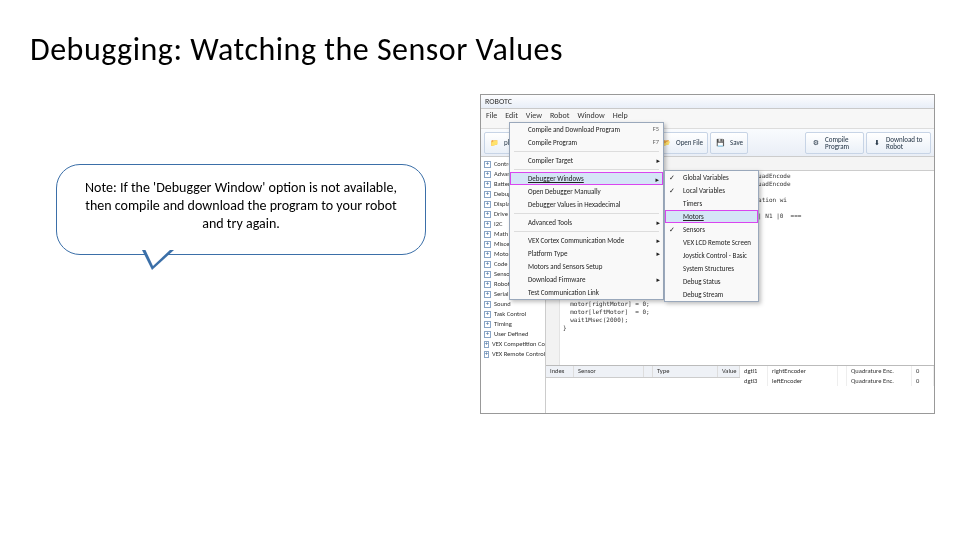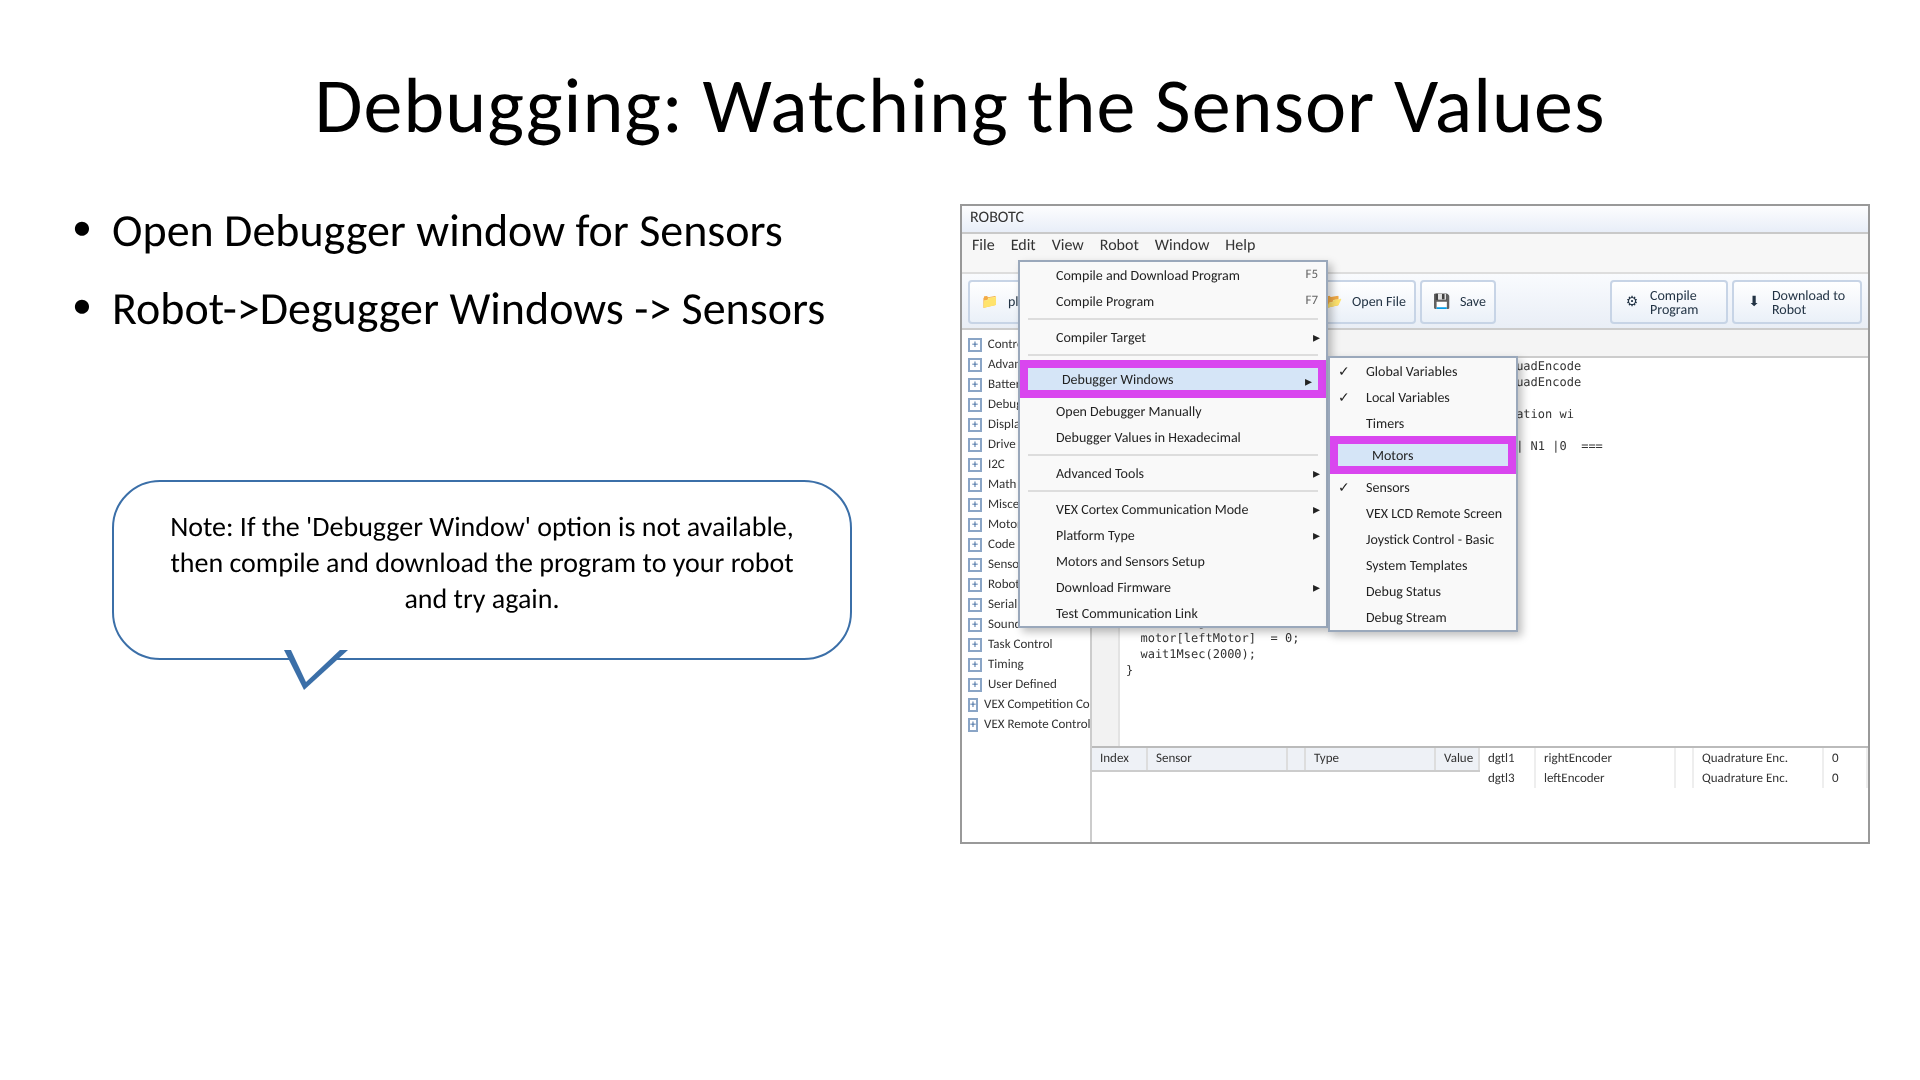--- a/index.html
+++ b/index.html
@@ -11,23 +11,22 @@
     color: #000;
     position: relative;
     overflow: hidden;
   }
   .slide {
     width: 100%;
     height: 100%;
     padding: 20px 30px;
   }
   .title {
-    font-size: 39px;
+    font-size: 32px;
     font-weight: 400;
-    text-align: center;
     margin: 10px 0 25px 0;
     letter-spacing: 0.5px;
   }
   .content-row {
     display: flex;
     gap: 10px;
   }
   .left-col {
     flex: 0 0 440px;
     padding-left: 6px;
@@ -214,22 +213,23 @@
     font-size:7px;color:#222;
     z-index:10;
   }
   .menu-panel .mi {
     padding:2px 14px 2px 18px;
     white-space:nowrap;
     position:relative;
   }
   .menu-panel .mi.hov {
     background:#d5e5f7;
-    border:4px solid #d946ef;
+    border:1px solid #d946ef;
     padding:1px 13px 1px 17px;
+    text-decoration:underline;
   }
   .menu-panel .mi .arrow {
     position:absolute;right:3px;top:2px;font-size:7px;
   }
   .menu-panel .mi .kbd {
     position:absolute;right:4px;top:2px;color:#666;font-size:6.5px;
   }
   .menu-panel .sep { height:1px;background:#ddd;margin:2px 4px; }
 
   .menu-main { top:27px; left:28px; width:155px; }
@@ -254,24 +254,20 @@
   .col-e{width:22px;}
 </style>
 </head>
 <body>
 
 <div class="slide">
   <h1 class="title">Debugging: Watching the Sensor Values</h1>
 
   <div class="content-row">
     <div class="left-col">
-      <ul class="bullets">
-        <li>Open Debugger window for Sensors</li>
-        <li>Robot-&gt;Degugger Windows -&gt; Sensors</li>
-      </ul>
 
       <div class="note-box">
         <span>Note: If the 'Debugger Window' option is not available, then compile and download the program to your robot and try again.</span>
         <div class="note-tail"></div>
       </div>
     </div>
 
     <div class="right-col">
       <div class="mock-app">
         <div class="app-titlebar">ROBOTC</div>
@@ -485,20 +481,20 @@
             <div class="mi">Test Communication Link</div>
           </div>
         <div class="menu-panel menu-sub" id="ms">
             <div class="mi"><span style="position: absolute; left: 4px;">✓</span><span>Global Variables</span></div>
             <div class="mi"><span style="position: absolute; left: 4px;">✓</span><span>Local Variables</span></div>
             <div class="mi"><span>Timers</span></div>
             <div class="mi hov"><span>Motors</span></div>
             <div class="mi"><span style="position: absolute; left: 4px;">✓</span><span>Sensors</span></div>
             <div class="mi"><span>VEX LCD Remote Screen</span></div>
             <div class="mi"><span>Joystick Control - Basic</span></div>
-            <div class="mi"><span>System Templates</span></div>
+            <div class="mi"><span>System Structures</span></div>
             <div class="mi"><span>Debug Status</span></div>
             <div class="mi"><span>Debug Stream</span></div>
           </div>
       </div>
     </div>
   </div>
 </div>
 
 </body></html>

